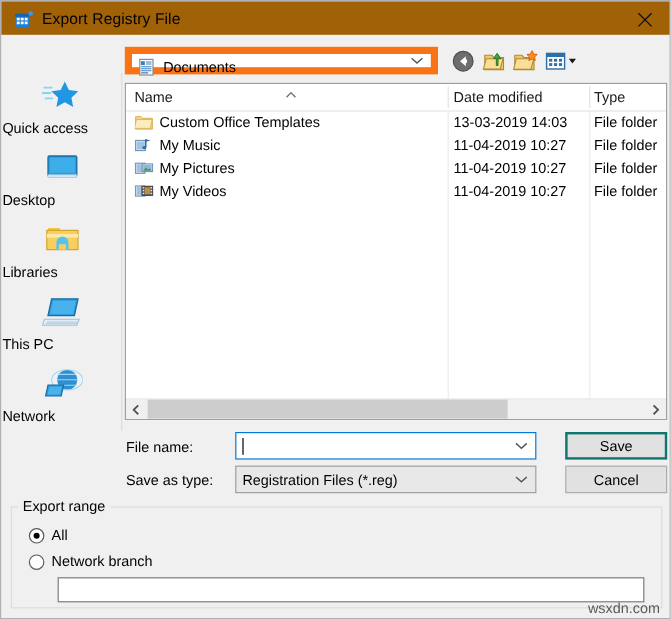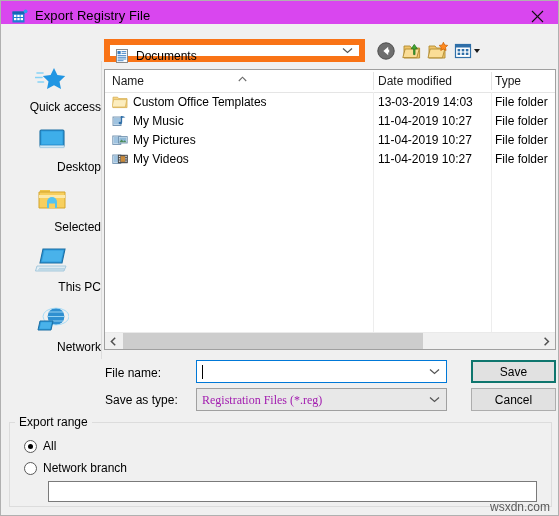--- a/index.html
+++ b/index.html
@@ -22,22 +22,22 @@
     background: #f0f0f0;
     border: 1px solid #b0b0b0;
     overflow: hidden;
   }
 
   
   .titlebar {
     position: absolute;
     left: 0; top: 0;
     width: 559px;
-    height: 23px;
-    background: #d946ef;
+    height: 28px;
+    background: #a16207;
     box-sizing: border-box;
   }
   .title-icon {
     position: absolute;
     left: 11px; top: 8px;
     width: 16px; height: 16px;
   }
   .title-text {
     position: absolute;
     left: 34px; top: 7px;
@@ -201,21 +201,21 @@
     position: absolute;
     left: 1px; top: 60px;
     width: 99px; height: 298px;
     background: #f0f0f0;
     border-right: 1px solid #dcdcdc;
   }
   .place-item {
     position: absolute;
     left: 0; width: 99px;
     height: 60px;
-    text-align: right;
+    text-align: left;
     cursor: default;
   }
   .place-icon {
     height: 32px;
     display: flex;
     align-items: center;
     justify-content: center;
     margin-top: 2px;
   }
   .place-label {
@@ -261,22 +261,21 @@
   #savetype-field {
     left: 195px; top: 387px;
     width: 251px;
     border: 1px solid #a0a0a0;
     background: #e8e8e8;
   }
   #savetype-field .fld-text {
     position: absolute;
     left: 5px; top: 4px;
     font-size: 12px;
-    color: #a21caf;
-    font-family: Liberation Serif, serif;
+    color: #000000;
   }
 
   .dlg-button {
     position: absolute;
     width: 85px; height: 23px;
     box-sizing: border-box;
     background: #e1e1e1;
     border: 1px solid #adadad;
     font-family: "Liberation Sans", sans-serif;
     font-size: 12px;
@@ -481,21 +480,21 @@
     <div class="place-item" style="top:122px;">
       <div class="place-icon">
         <svg width="34" height="30" viewBox="0 0 34 30">
           <rect x="5" y="4" width="10" height="2.6" fill="#f0c54a"></rect>
           <path d="M4 6 h26 v16 h-26 z" fill="#f7cf5e" stroke="#d4a52c" stroke-width="1"></path>
           <rect x="4" y="9" width="26" height="3" fill="#fde9a8"></rect>
           <path d="M12 22 v-6 a5 5 0 0 1 10 0 v6 z" fill="#55c3ef"></path>
           <rect x="14" y="17.5" width="6" height="4.5" fill="#f7cf5e"></rect>
         </svg>
       </div>
-      <div class="place-label">Selected</div>
+      <div class="place-label">Libraries</div>
     </div>
 
     <div class="place-item" style="top:182px;">
       <div class="place-icon">
         <svg width="34" height="30" viewBox="0 0 34 30">
           <path d="M8 3 L30 3 L27 17 L5 17 Z" fill="#2e9bdc" stroke="#1b6ea3" stroke-width="1.1"></path>
           <path d="M9.4 4.6 L28.3 4.6 L25.8 15.6 L6.9 15.6 Z" fill="#49b2ea"></path>
           <path d="M2 20 L31 20 L29 25 L0.5 25 Z" fill="#e3eef5" stroke="#9dc4da" stroke-width="0.9"></path>
           <g stroke="#9dc4da" stroke-width="0.7">
             <line x1="4" y1="22.4" x2="29.6" y2="22.4"></line>

